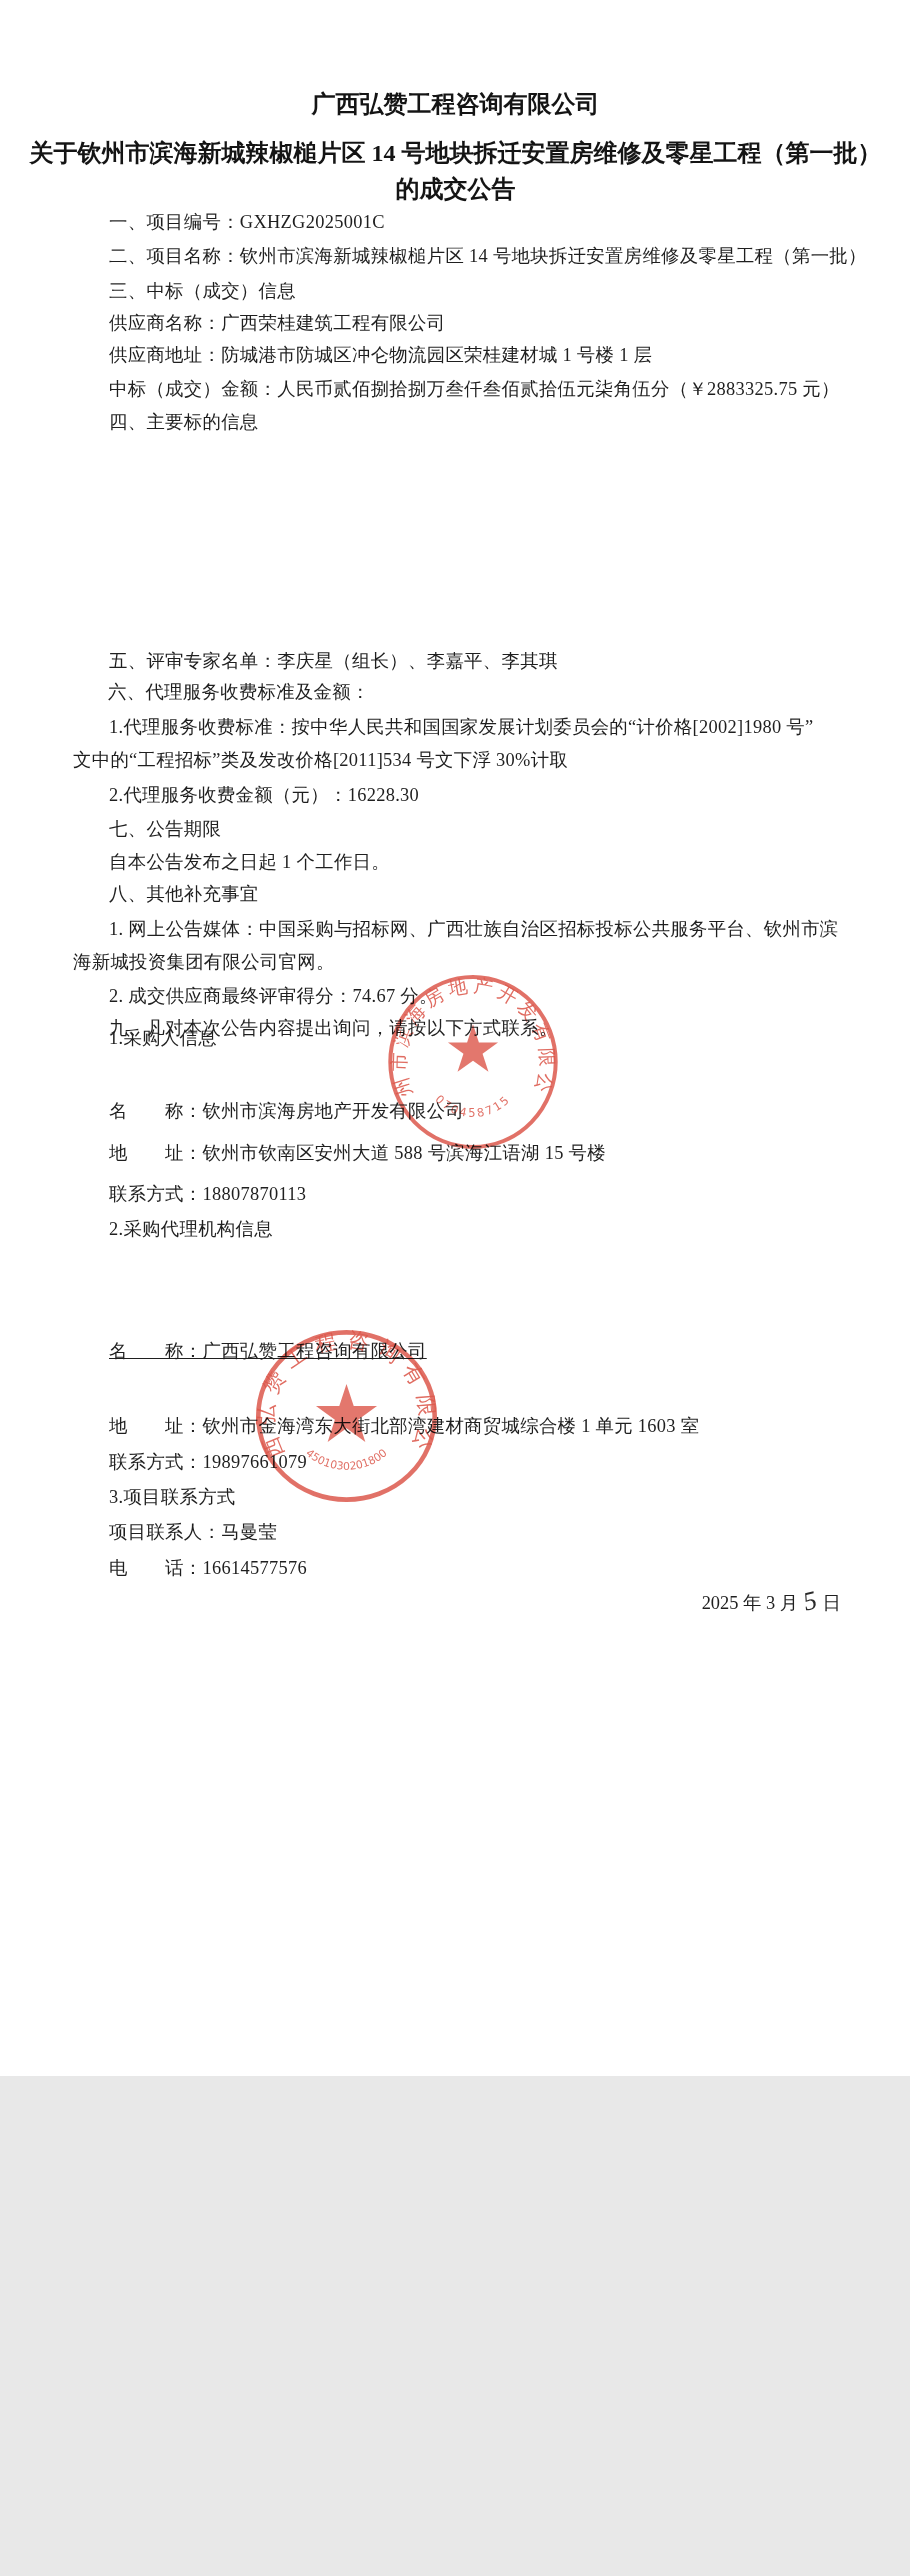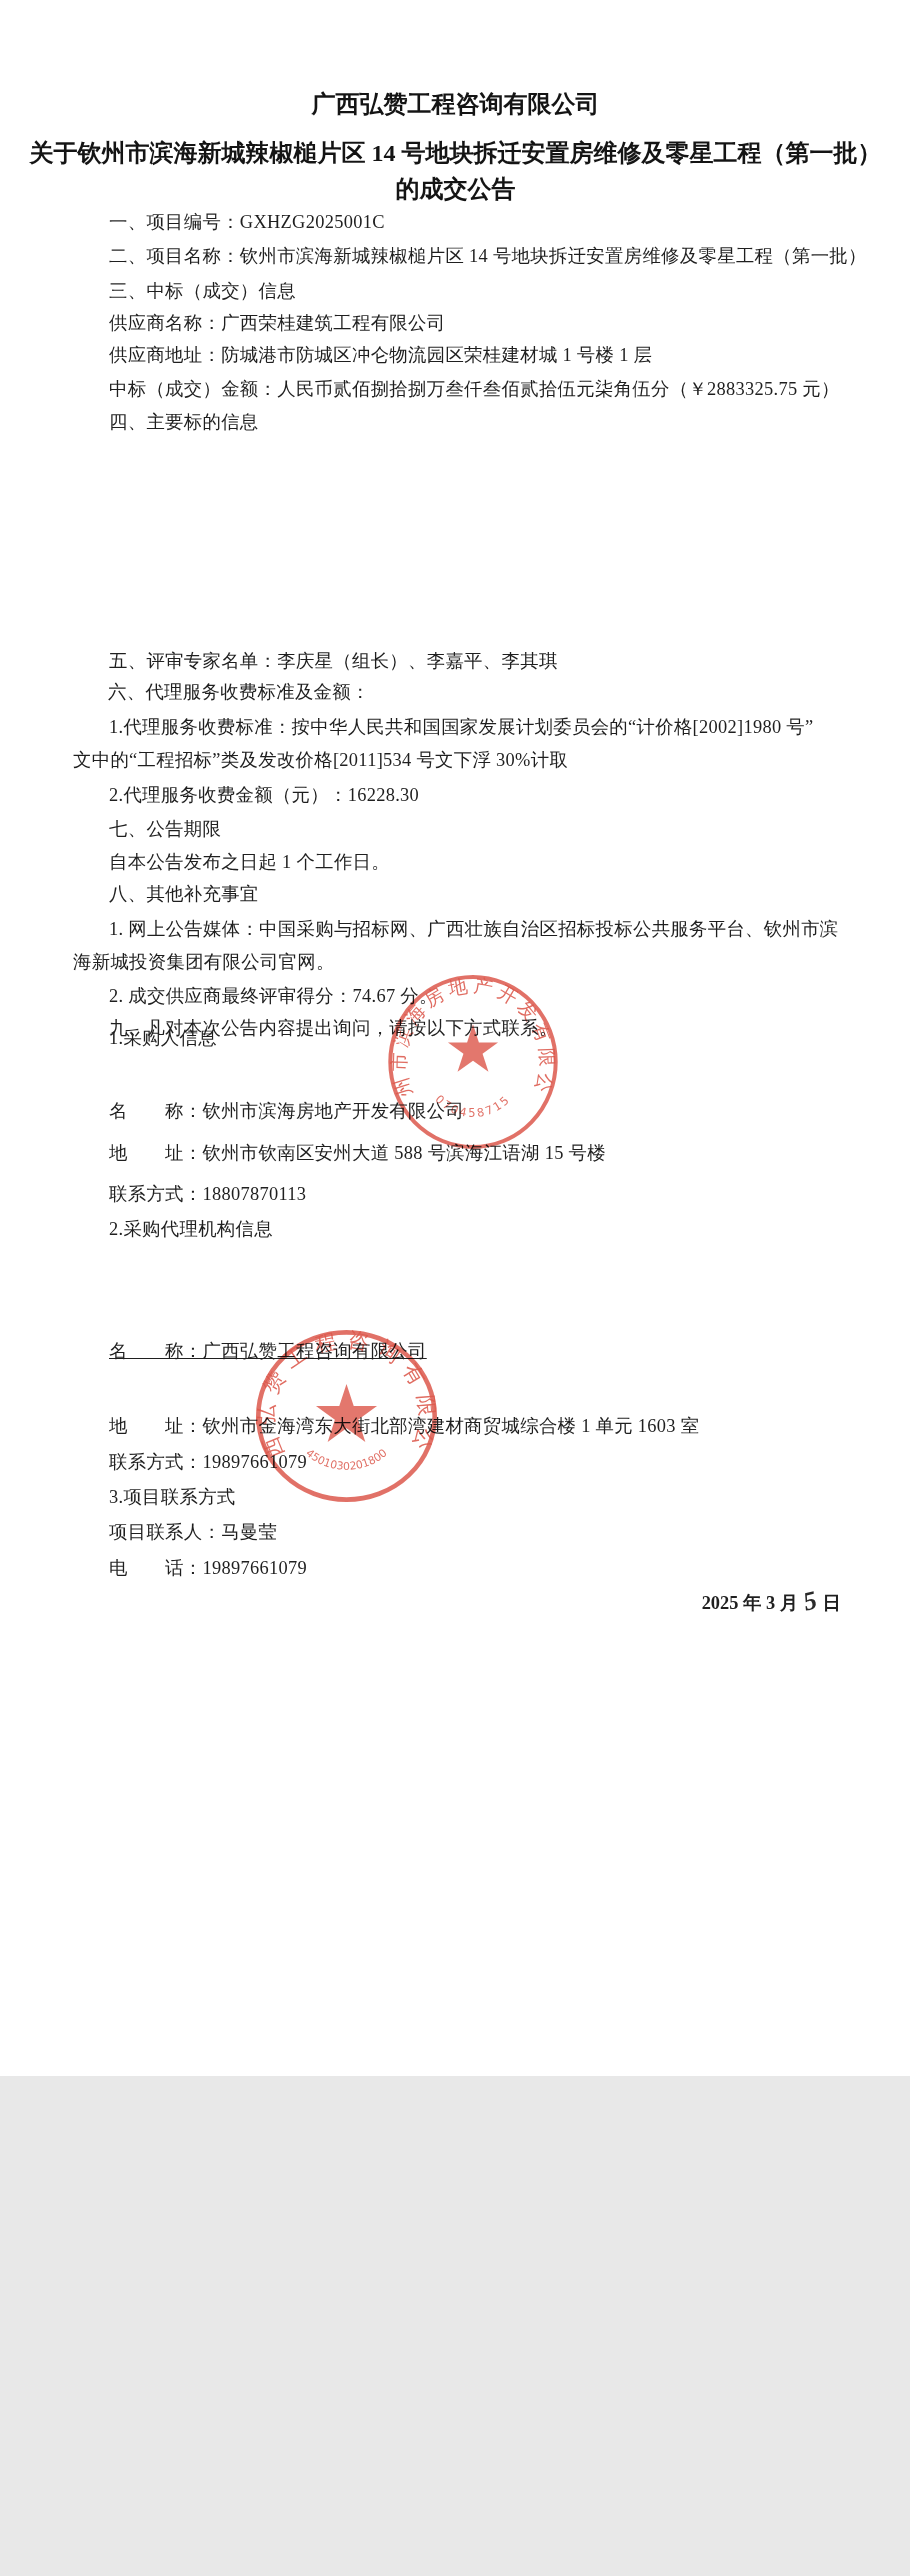--- a/index.html
+++ b/index.html
@@ -62,21 +62,20 @@
     opacity:0.92;
   }
   #date-line{
     position:absolute;
     white-space:pre;
     color:#1f1f1f;
     font-size:18.4px;
     line-height:24px;
     display:flex;
     align-items:flex-end;
-    font-weight:bold;
   }
   #date-day{
     display:inline-block;
     font-size:26px;
     font-style:italic;
     transform:rotate(-14deg) translateY(-1.7px);
     margin:0 5.7px;
     color:#2a2a2a;
   }
 </style>
@@ -114,21 +113,21 @@
       <div class="abs-line" style="top: 1026px; left: 109px;">1.采购人信息</div>
       <div class="abs-line" style="top: 1099px; left: 109px;">名　　称：钦州市滨海房地产开发有限公司</div>
       <div class="abs-line" style="top: 1141px; left: 109px;">地　　址：钦州市钦南区安州大道 588 号滨海江语湖 15 号楼</div>
       <div class="abs-line" style="top: 1182px; left: 109px;">联系方式：18807870113</div>
       <div class="abs-line" style="top: 1217px; left: 109px;">2.采购代理机构信息</div>
       <div class="abs-line" style="top: 1339px; left: 109px; text-decoration: underline;">名　　称：广西弘赞工程咨询有限公司</div>
       <div class="abs-line" style="top: 1414px; left: 109px;">地　　址：钦州市金海湾东大街北部湾建材商贸城综合楼 1 单元 1603 室</div>
       <div class="abs-line" style="top: 1450px; left: 109px;">联系方式：19897661079</div>
       <div class="abs-line" style="top: 1485px; left: 109px;">3.项目联系方式</div>
       <div class="abs-line" style="top: 1520px; left: 109px;">项目联系人：马曼莹</div>
-      <div class="abs-line" style="top: 1556px; left: 109px;">电　　话：19897661079</div>
+      <div class="abs-line" style="top: 1556px; left: 109px;">电　　话：16614577576</div>
     </div>
 
 
   <div id="stamps">
       <svg width="186" height="190" class="stamp" style="left: 380px; top: 967px;" viewBox="0 0 324 332">
         <ellipse cx="162" cy="166" rx="144.5" ry="148.5" fill="none" stroke="#d94a3d" stroke-width="7" opacity="0.85"></ellipse>
         <polygon points="162.0,100.0 172.3,131.8 205.7,131.8 178.7,151.4 189.0,183.2 162.0,163.6 135.0,183.2 145.3,151.4 118.3,131.8 151.7,131.8" fill="#d94a3d" opacity="0.82"></polygon>
         <path id="stamp-name-path-0" fill="none" d="M 63.0 232.4 A 118 122 0 1 1 261.0 232.4"></path>
         <text fill="#d94a3d" opacity="0.88" font-size="33" letter-spacing="8" font-family="&quot;Liberation Serif&quot;,&quot;DejaVu Serif&quot;,serif"><textPath href="#stamp-name-path-0" startOffset="50%" text-anchor="middle">钦州市滨海房地产开发有限公司</textPath></text>
         <path id="stamp-serial-path-0" fill="none" d="M 75.5 198.8 A 92 96 0 0 0 248.5 198.8"></path>

